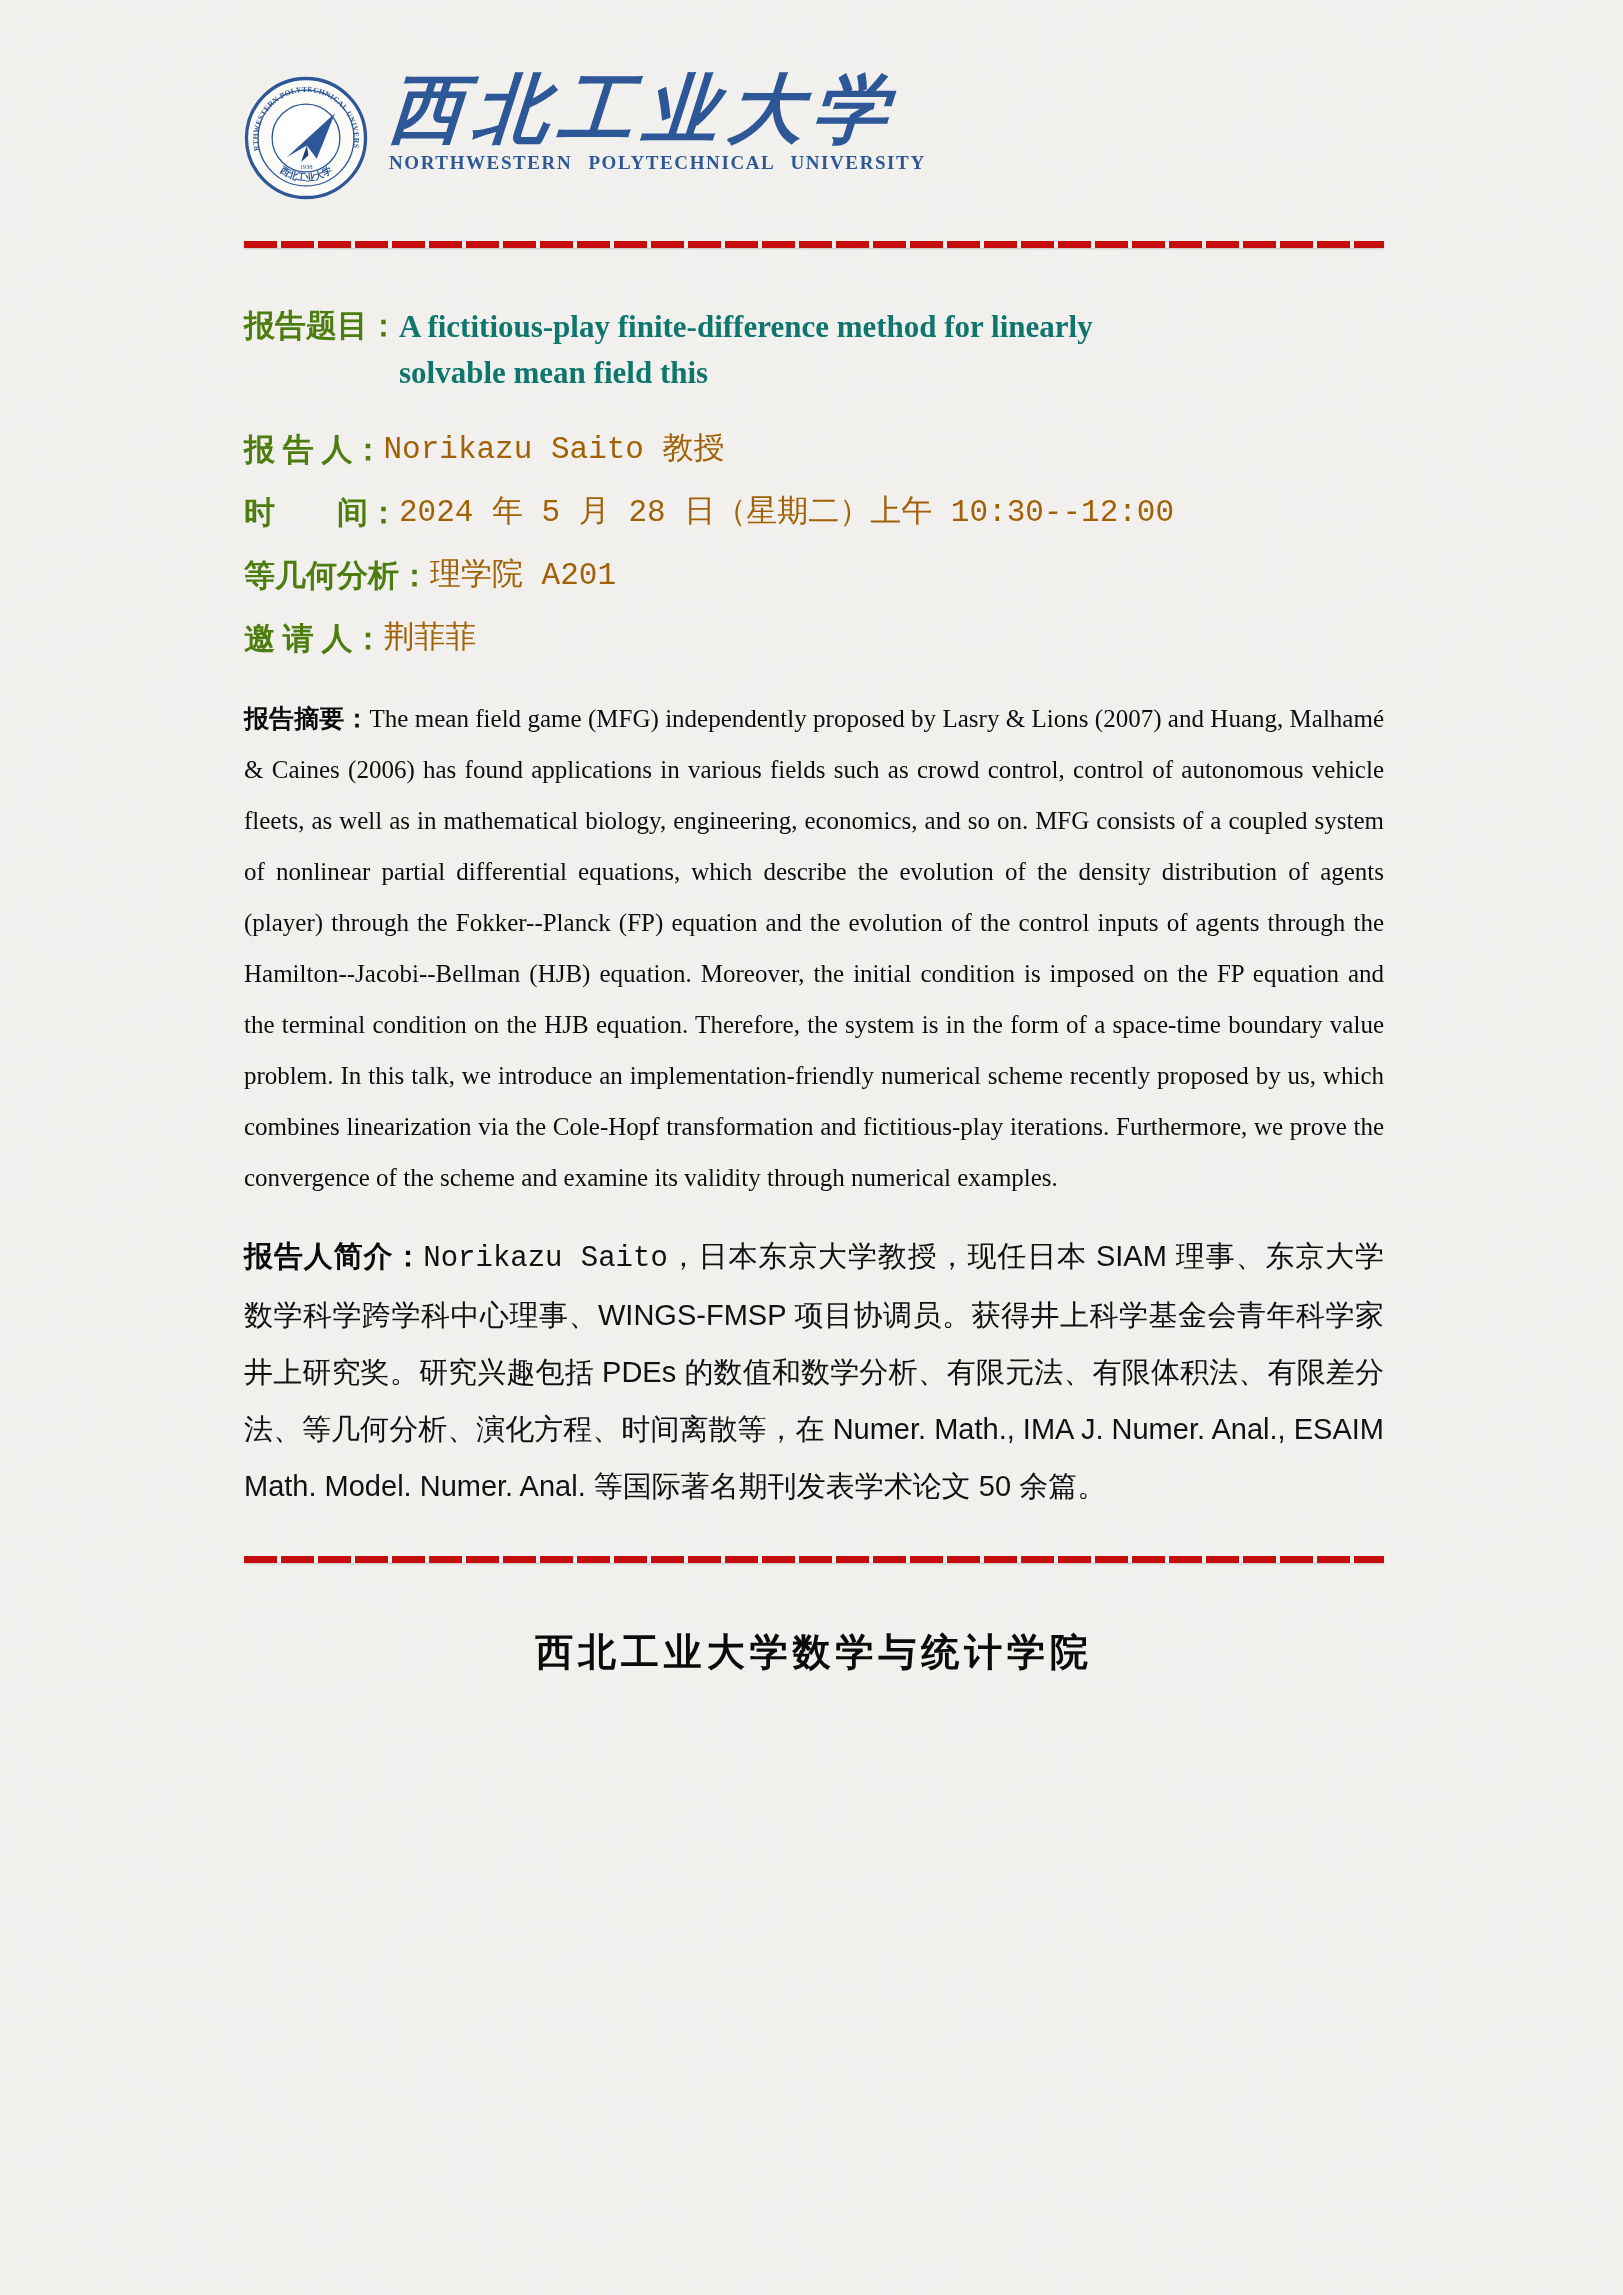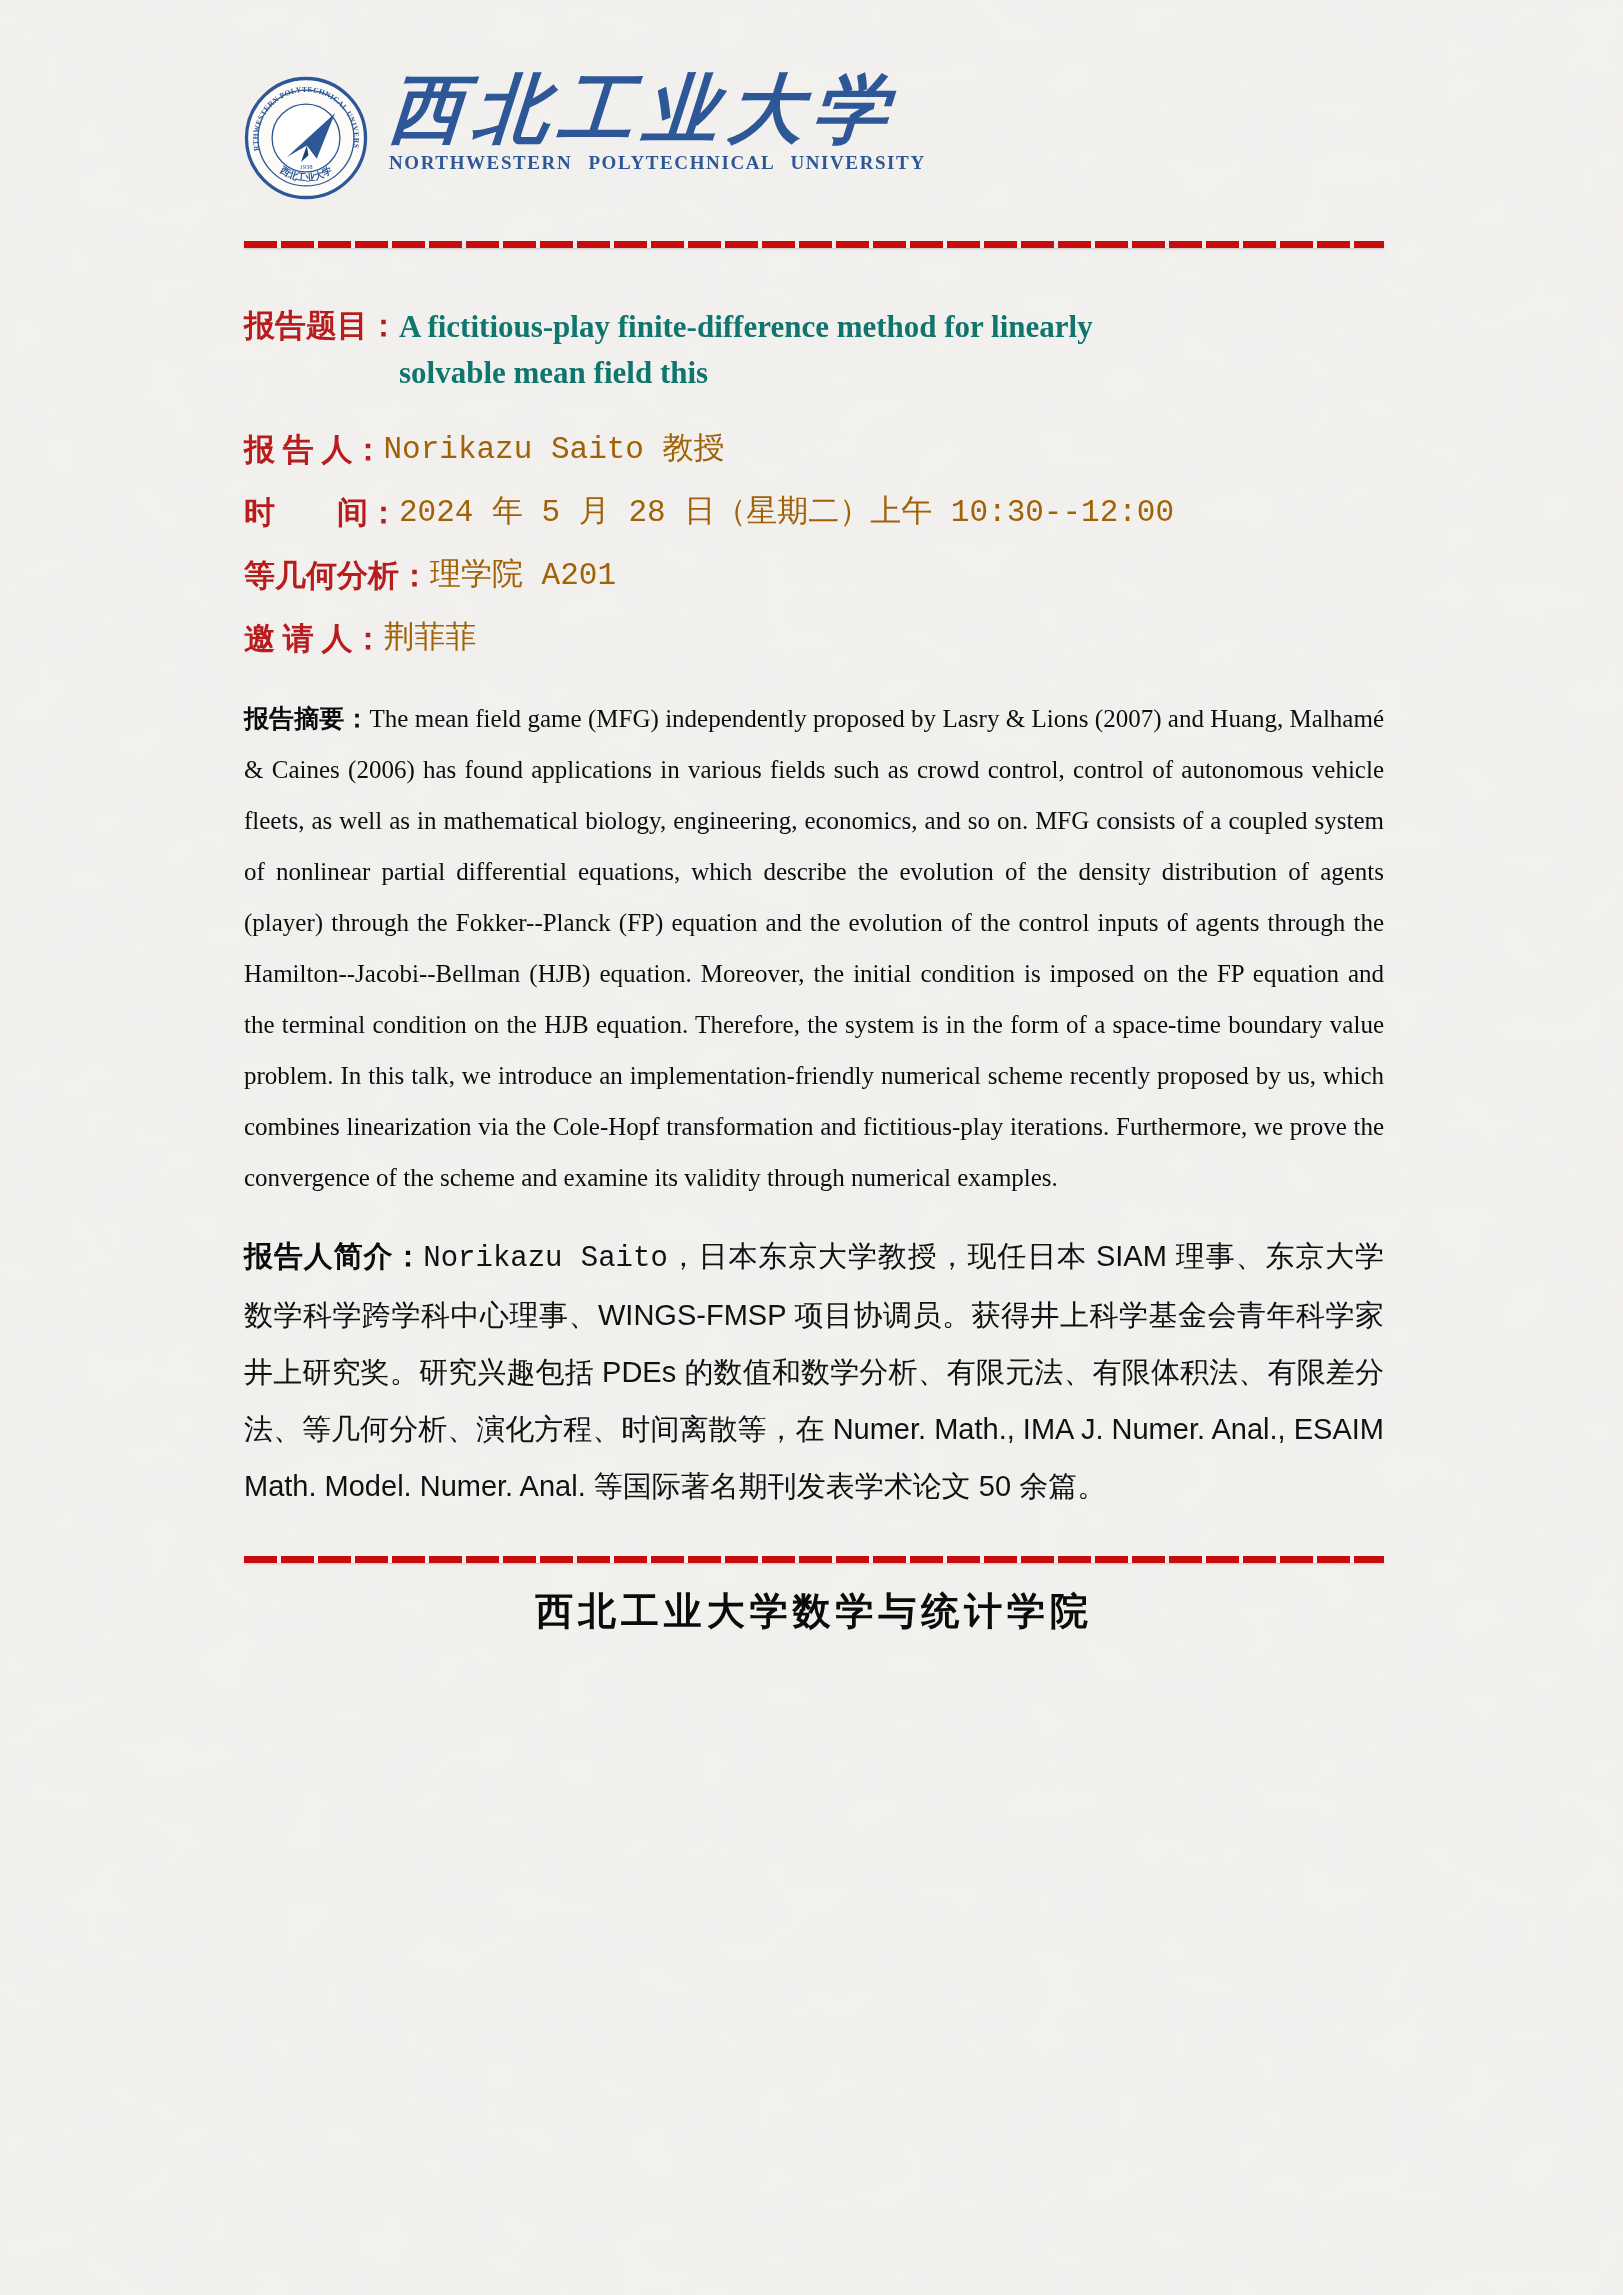--- a/index.html
+++ b/index.html
@@ -54,21 +54,21 @@
   }
   .divider.first{margin-top:41px;}
   .divider.second{margin-top:41px;}
 
   
   .fields{margin-top:56px;}
   .frow{display:flex;font-size:31px;line-height:1.45;margin-bottom:18px;}
   .frow.title-row{margin-bottom:31px;}
   .flabel{
     font-family:"Liberation Serif",serif;font-weight:bold;
-    white-space:pre;flex:0 0 auto;color:#b91c1c;
+    white-space:pre;flex:0 0 auto;color:#4d7c0f;
   }
   .fvalue{
     font-family:Liberation Mono, monospace;
     color:#a16207;white-space:pre-wrap;
   }
   .title-en{
     font-family:"Liberation Serif",serif;font-weight:bold;
     font-size:31px;line-height:1.5;color:#0f766e;
   }
   .title-en .tline{display:block;}
@@ -86,21 +86,21 @@
   
   .bio{
     margin-top:21px;font-size:29px;line-height:57px;
     text-align:justify;font-family:"Liberation Sans","DejaVu Sans",sans-serif;
     color:#111;
   }
   .bio .name{font-family:"Liberation Mono","DejaVu Sans Mono",monospace;}
 
   
   .footer{
-    text-align:center;margin-top:23px;
+    text-align:center;margin-top:64px;
     font-size:38px;font-weight:bold;letter-spacing:4.9px;
     font-family:"Liberation Serif",serif;color:#0b0b0b;
   }
 </style>
 </head>
 <body>
 
 <svg class="texture" width="1623" height="2295" xmlns="http://www.w3.org/2000/svg" viewBox="0 0 1984 2806">
   <filter id="paperNoise">
     <feTurbulence type="fractalNoise" baseFrequency="0.012 0.017" numOctaves="3" seed="7" result="n"></feTurbulence>

